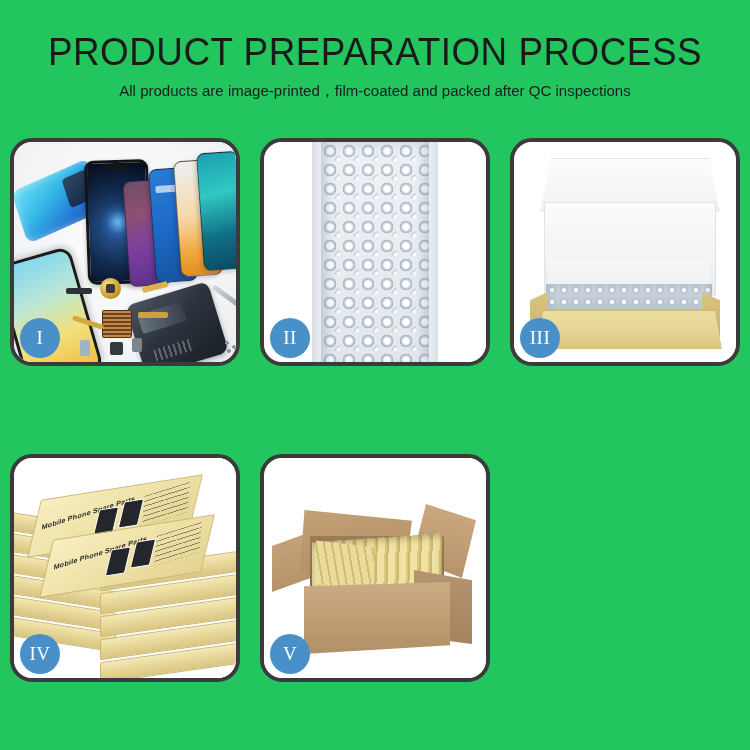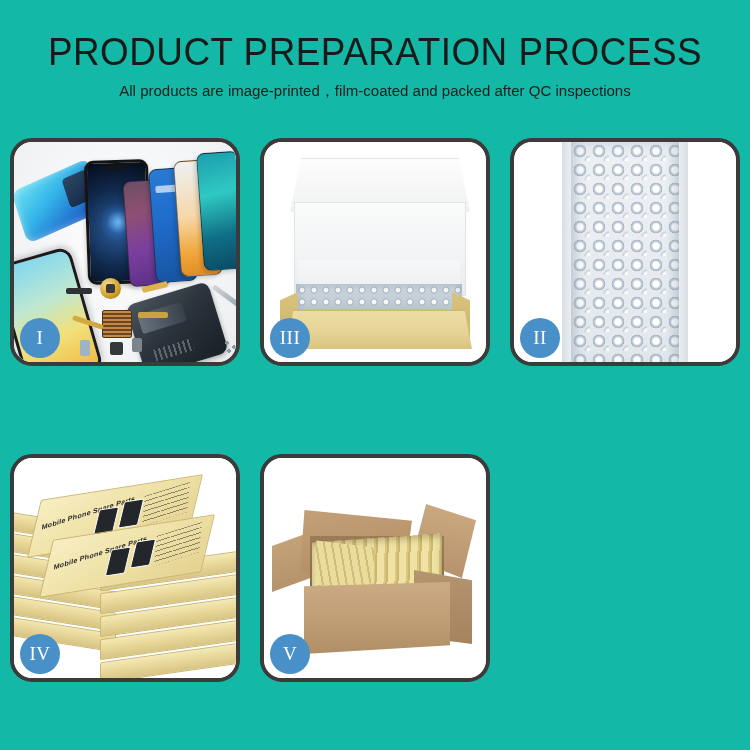--- a/index.html
+++ b/index.html
@@ -11,21 +11,21 @@
     width: 750px;
     height: 750px;
     overflow: hidden;
     font-family: "Liberation Sans", sans-serif;
     -webkit-font-smoothing: antialiased;
   }
   #page {
     position: relative;
     width: 750px;
     height: 750px;
-    background: #14b8a6;
+    background: #22c55e;
   }
 
   
   .header {
     position: absolute;
     left: 0;
     top: 30px;
     width: 750px;
     text-align: center;
   }
@@ -424,41 +424,41 @@
           <div class="sp3"></div>
           <div class="screws"></div>
           <div class="tweez"></div>
         </div>
       </div>
       <div class="badge">I</div>
     </div>
 
     <div class="panel">
       <div class="panel-inner">
+        <div class="scene2">
+          <div class="bw"></div>
+          <div class="bw-shade"></div>
+        </div>
+      </div>
+      <div class="badge">II</div>
+    </div>
+
+    <div class="panel">
+      <div class="panel-inner">
         <div class="scene3">
           <div class="b3-lid"></div>
           <div class="b3-back"></div>
           <div class="b3-foam"></div>
           <div class="b3-content"></div>
           <div class="b3-lflap"></div>
           <div class="b3-rflap"></div>
           <div class="b3-front"></div>
         </div>
       </div>
       <div class="badge">III</div>
-    </div>
-
-    <div class="panel">
-      <div class="panel-inner">
-        <div class="scene2">
-          <div class="bw"></div>
-          <div class="bw-shade"></div>
-        </div>
-      </div>
-      <div class="badge">II</div>
     </div>
 
     <div class="panel">
       <div class="panel-inner">
         <div class="scene4">
           <div class="stackL">
             <i style="top:0"></i>
             <i style="top:21px"></i>
             <i style="top:42px"></i>
             <i style="top:63px"></i>

